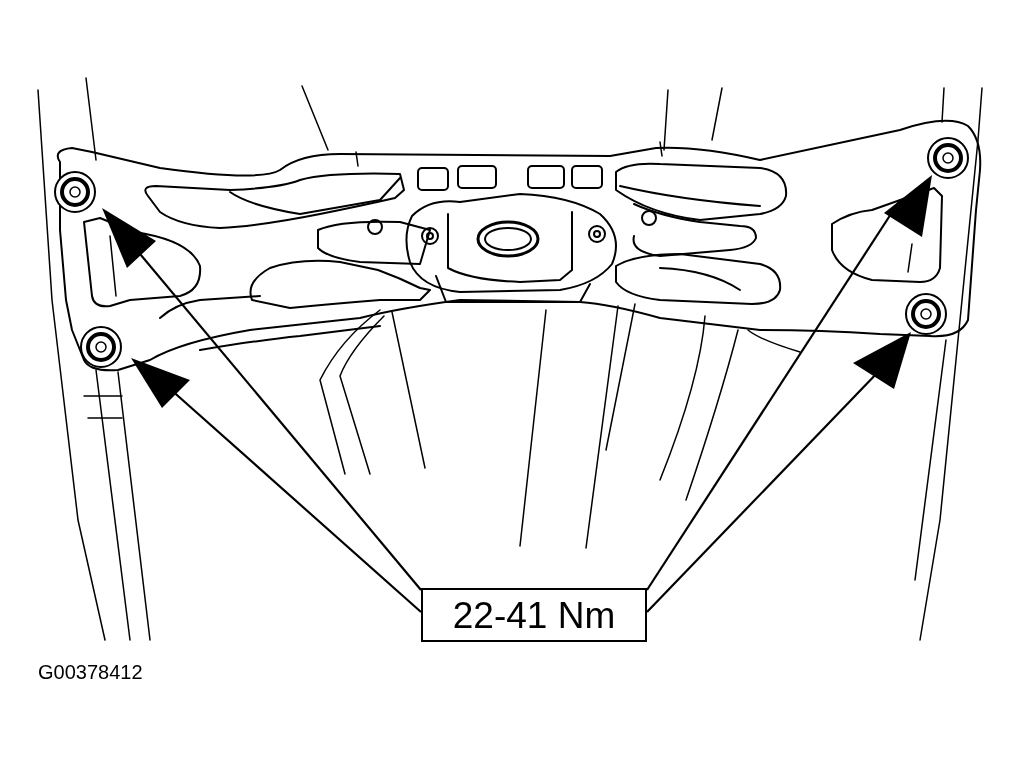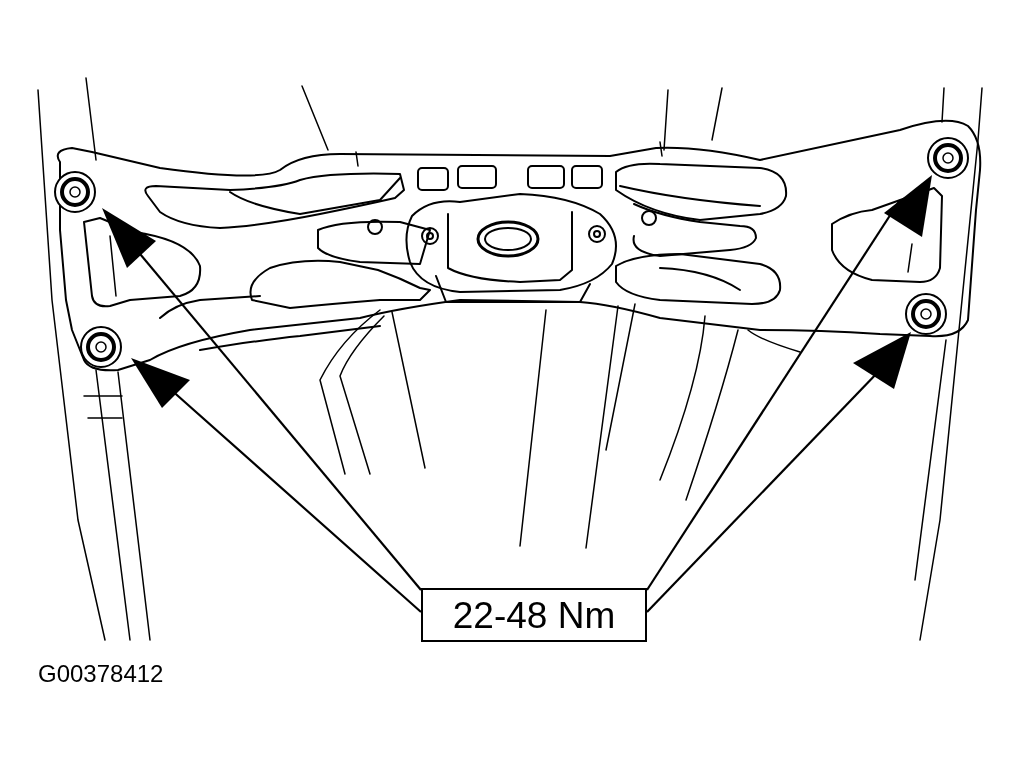--- a/index.html
+++ b/index.html
@@ -6,21 +6,21 @@
   body { width: 1020px; height: 758px; position: relative; overflow: hidden; font-family: "Liberation Sans", sans-serif; }
   #diagram { position: absolute; left: 0; top: 0; width: 1020px; height: 758px; }
   .torque-label {
     position: absolute; left: 421px; top: 588px; width: 226px; height: 54px;
     border: 2.5px solid #000; background: #fff; box-sizing: border-box;
     display: flex; align-items: center; justify-content: center;
     font-size: 37px; color: #000; letter-spacing: 0px; line-height: 1;
   }
   .figure-id {
     position: absolute; left: 38px; top: 662px;
-    font-size: 24px; color: #000; line-height: 1;
+    font-size: 20px; color: #000; line-height: 1;
   }
   svg .ln { fill: none; stroke: #000; stroke-width: 2; stroke-linecap: round; stroke-linejoin: round; }
   svg .thin { fill: none; stroke: #000; stroke-width: 1.5; stroke-linecap: round; }
   svg .leader { fill: none; stroke: #000; stroke-width: 2.2; }
   svg .arrowhead { fill: #000; stroke: none; }
   svg .bolt-outer { fill: #fff; stroke: #000; stroke-width: 2; }
   svg .bolt-ring { fill: none; stroke: #000; stroke-width: 4; }
   svg .bolt-core { fill: #fff; stroke: #000; stroke-width: 1.5; }
 </style>
 </head>
@@ -130,14 +130,14 @@
   </g>
 
   <g>
     <polygon class="arrowhead" points="102,208 156,241 127,268"></polygon>
     <polygon class="arrowhead" points="131,358 190,380 162,408"></polygon>
     <polygon class="arrowhead" points="932,175 922,237 884,213"></polygon>
     <polygon class="arrowhead" points="911,332 894,389 853,363"></polygon>
   </g>
 </svg>
 
-<div class="torque-label">22-48 Nm</div>
+<div class="torque-label">22-41 Nm</div>
 <div class="figure-id">G00378412</div>
 
 </body></html>

